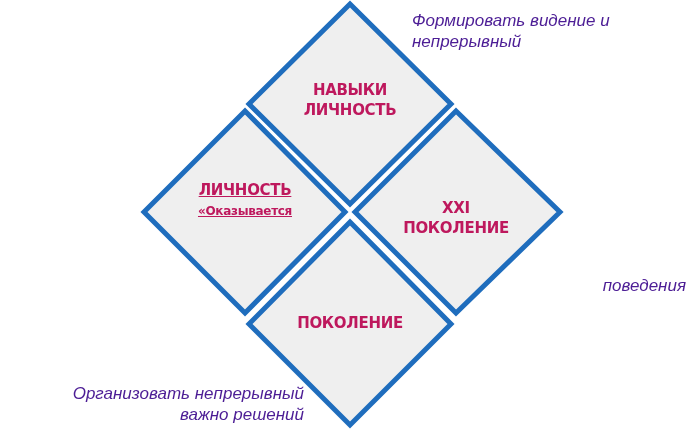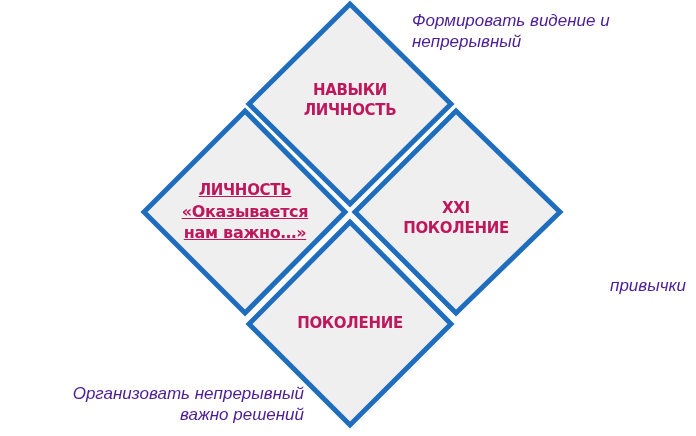--- a/index.html
+++ b/index.html
@@ -37,41 +37,40 @@
   <polygon points="350,222 451,324 350,425 249,324" fill="#efefef" stroke="#1f6dbd" stroke-width="5" stroke-linejoin="miter"></polygon>
 </svg>
 
 <div class="diamond-label" style="left:270px; top:80px; width:160px;">
   <span>НАВЫКИ</span>
   <span>ЛИЧНОСТЬ</span>
 </div>
 
 <div class="diamond-label" style="left:160px; top:180px; width:170px; line-height:21px;text-decoration:underline;">
   <span>ЛИЧНОСТЬ</span>
-  <span style="font-size:16px;">«Оказывается</span>
-  <span style="font-size:16px;">нам важно…»</span>
+  <span style="font-size:12px;">«Оказывается</span>
 </div>
 
 <div class="diamond-label" style="left:376px; top:198px; width:160px;">
   <span>XXI</span>
   <span>ПОКОЛЕНИЕ</span>
 </div>
 
 <div class="diamond-label" style="left:270px; top:313px; width:160px;">
   <span>ПОКОЛЕНИЕ</span>
 </div>
 
 <div class="caption" style="left:412px; top:10px;">
   <span>Формировать видение и</span>
   <span>непрерывный</span>
 </div>
 
 <div class="caption right-align" style="left:0px; top:142px; width:153px;">
 </div>
 
 <div class="caption right-align" style="left:480px; top:275px; width:206px;">
-  <span>привычки</span>
+  <span>поведения</span>
 </div>
 
 <div class="caption right-align" style="left:20px; top:383px; width:284px;">
   <span>Организовать непрерывный</span>
   <span>важно решений</span>
 </div>
 
 </body></html>

